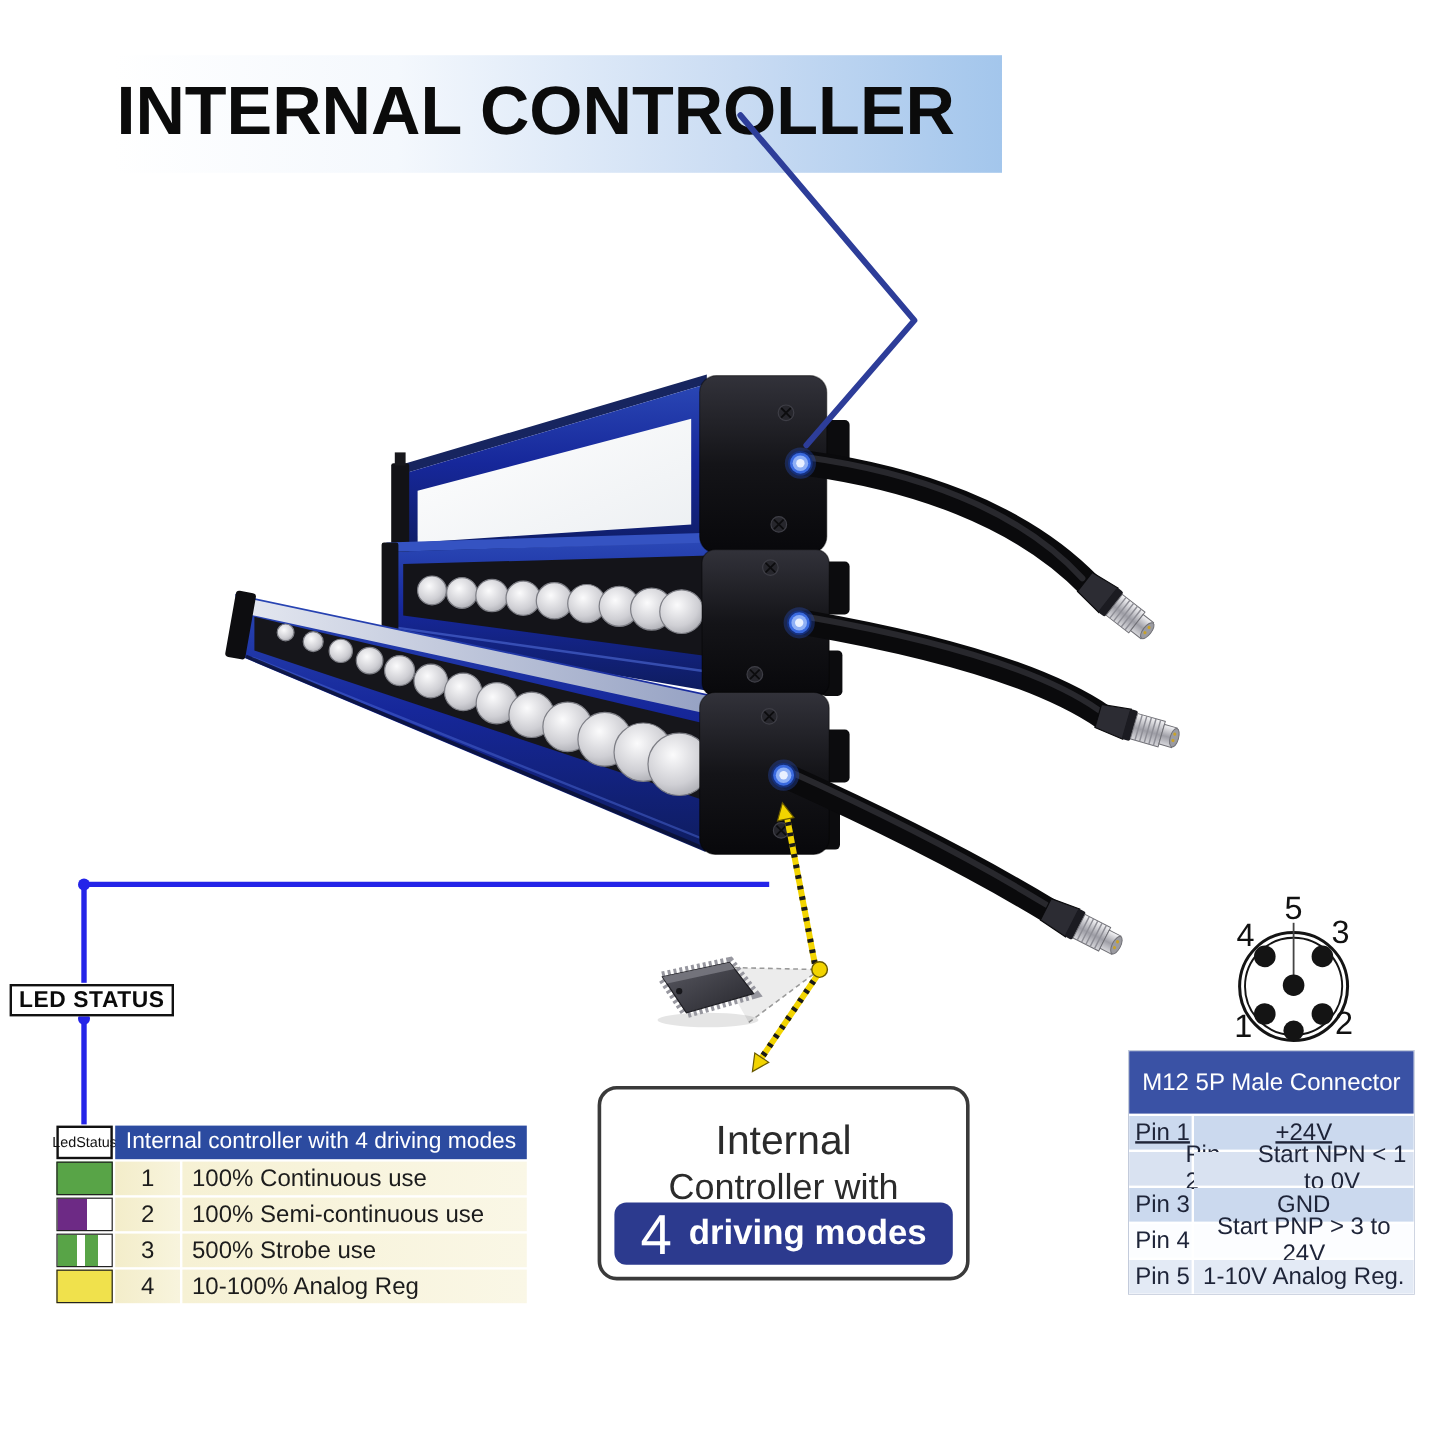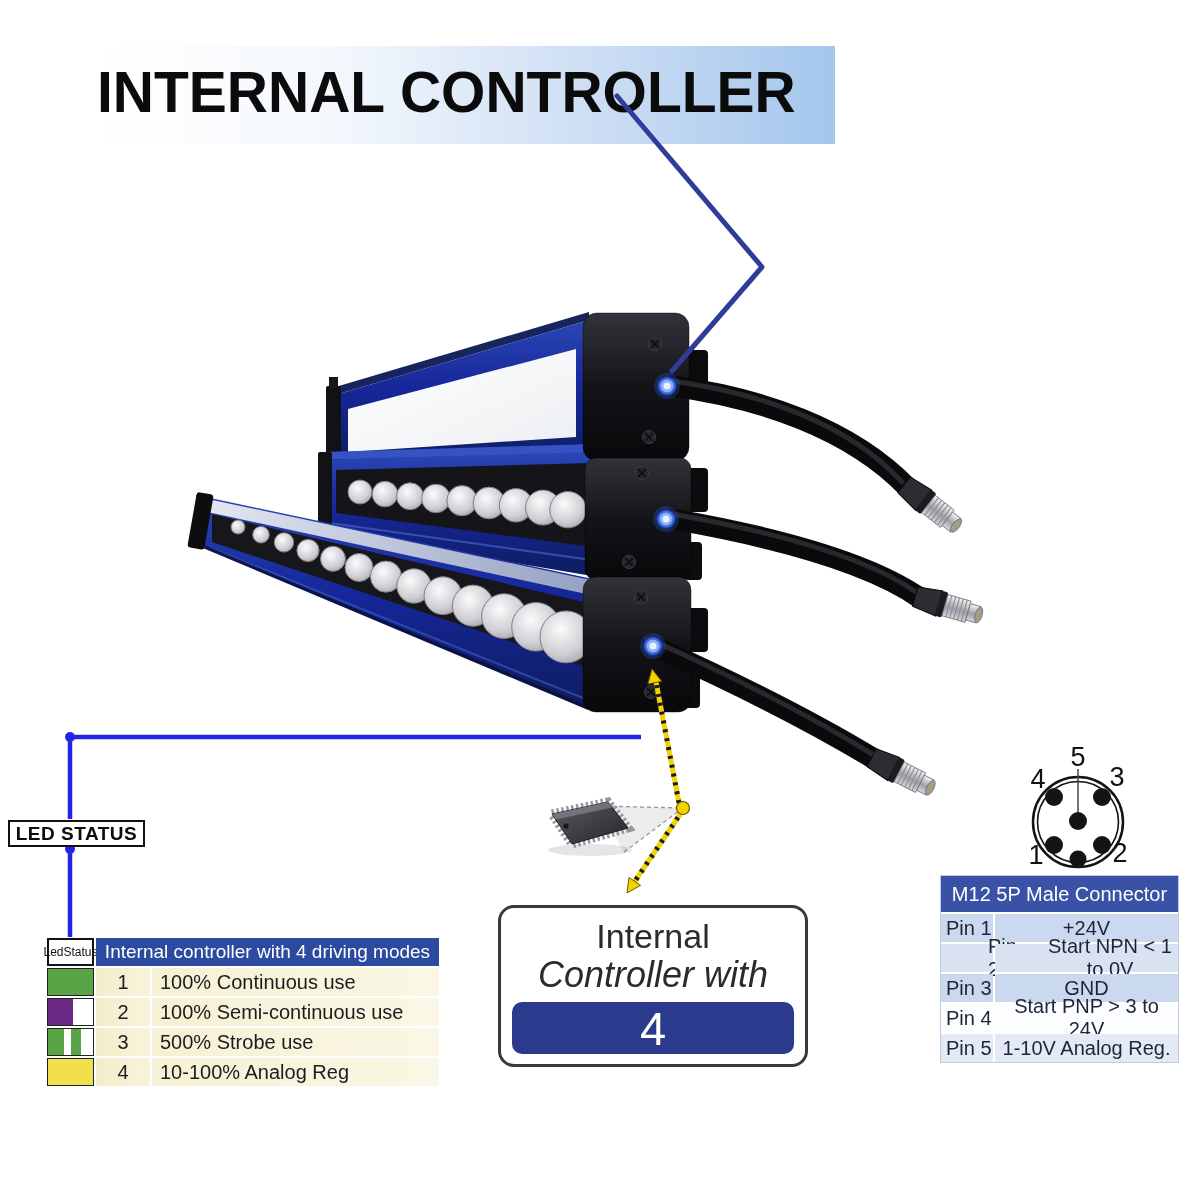--- a/index.html
+++ b/index.html
@@ -26,35 +26,35 @@
   .lt-swatch{border:1.5px solid #222;box-sizing:border-box;}
   .sw-green{background:#58a447;}
   .sw-purple{background:linear-gradient(90deg,#6d2a85 0 55%,#ffffff 55% 100%);}
   .sw-stripe{background:linear-gradient(90deg,#58a447 0 36%,#ffffff 36% 51%,#58a447 51% 74%,#ffffff 74% 100%);}
   .sw-yellow{background:#f0e14c;}
   .lt-num{background:linear-gradient(90deg,#f3edca,#f8f4dd);display:flex;align-items:center;justify-content:center;}
   .lt-desc{background:linear-gradient(90deg,#f6f1d4,#faf7e6);display:flex;align-items:center;padding-left:8px;}
   
   .ctrl-box{position:absolute;left:498px;top:905px;width:310px;height:162px;background:#fff;
         border:3px solid #3a3a3a;border-radius:16px;box-sizing:border-box;text-align:center;color:#2b2b2b;}
-  .ctrl-box .l1{display:block;margin-top:9px;font-size:34px;line-height:38px;}
-  .ctrl-box .l2{display:block;font-size:36px;line-height:40px;font-style:italic;}
+  .ctrl-box .l1{display:block;margin-top:24px;font-size:34px;line-height:38px;}
+  .ctrl-box .l2{display:block;font-size:30px;line-height:40px;}
   .ctrl-pill{position:absolute;left:11px;right:11px;bottom:10px;height:52px;background:#2c3a8e;border-radius:10px;
         display:flex;align-items:center;justify-content:center;color:#fff;gap:14px;}
   .ctrl-pill .big{font-size:47px;line-height:47px;font-weight:400;}
   .ctrl-pill .small{font-size:29px;font-weight:bold;}
   
   .pin-table{position:absolute;left:941px;top:876px;width:237px;display:grid;
         grid-template-columns:52px 183px;gap:2px;font-size:20px;color:#1e2438;box-shadow:0 0 0 1px #c3cbdb;}
-  .pt-head{grid-column:1 / 3;height:36px;background:#3a52a5;color:#fff;display:flex;align-items:center;
+  .pt-head{grid-column:1 / 3;height:52px;background:#3a52a5;color:#fff;display:flex;align-items:center;
         justify-content:center;font-size:20px;}
   .pt-cell{height:28px;display:flex;align-items:center;}
   .pt-pin{padding-left:5px;}
   .pt-val{justify-content:center;text-align:center;}
-  .r1{background:#cbd9ee;} .r2{background:#d9e2f1;padding-left:47px;} .r3{background:#cbd9ee;}
+  .r1{background:#cbd9ee;text-decoration:underline;} .r2{background:#d9e2f1;padding-left:47px;} .r3{background:#cbd9ee;}
   .r4{background:#fcfdff;} .r5{background:#e3eaf5;}
 </style>
 </head>
 <body>
 
 <div class="stage">
 
   <div class="banner">
     <span>INTERNAL CONTROLLER</span>
   </div>
@@ -288,20 +288,21 @@
     <div class="lt-swatch sw-yellow"></div>
     <div class="lt-num">4</div>
     <div class="lt-desc">10-100% Analog Reg</div>
   </div>
 
   <div class="ctrl-box">
     <span class="l1">Internal</span>
     <span class="l2">Controller with</span>
     <div class="ctrl-pill">
       <span class="big">4</span>
+      <span class="small">driving modes</span>
     </div>
   </div>
 
   <div class="pin-table">
     <div class="pt-head">M12 5P Male Connector</div>
 
     <div class="pt-cell pt-pin r1">Pin 1</div>
     <div class="pt-cell pt-val r1">+24V</div>
 
     <div class="pt-cell pt-pin r2">Pin 2</div>

